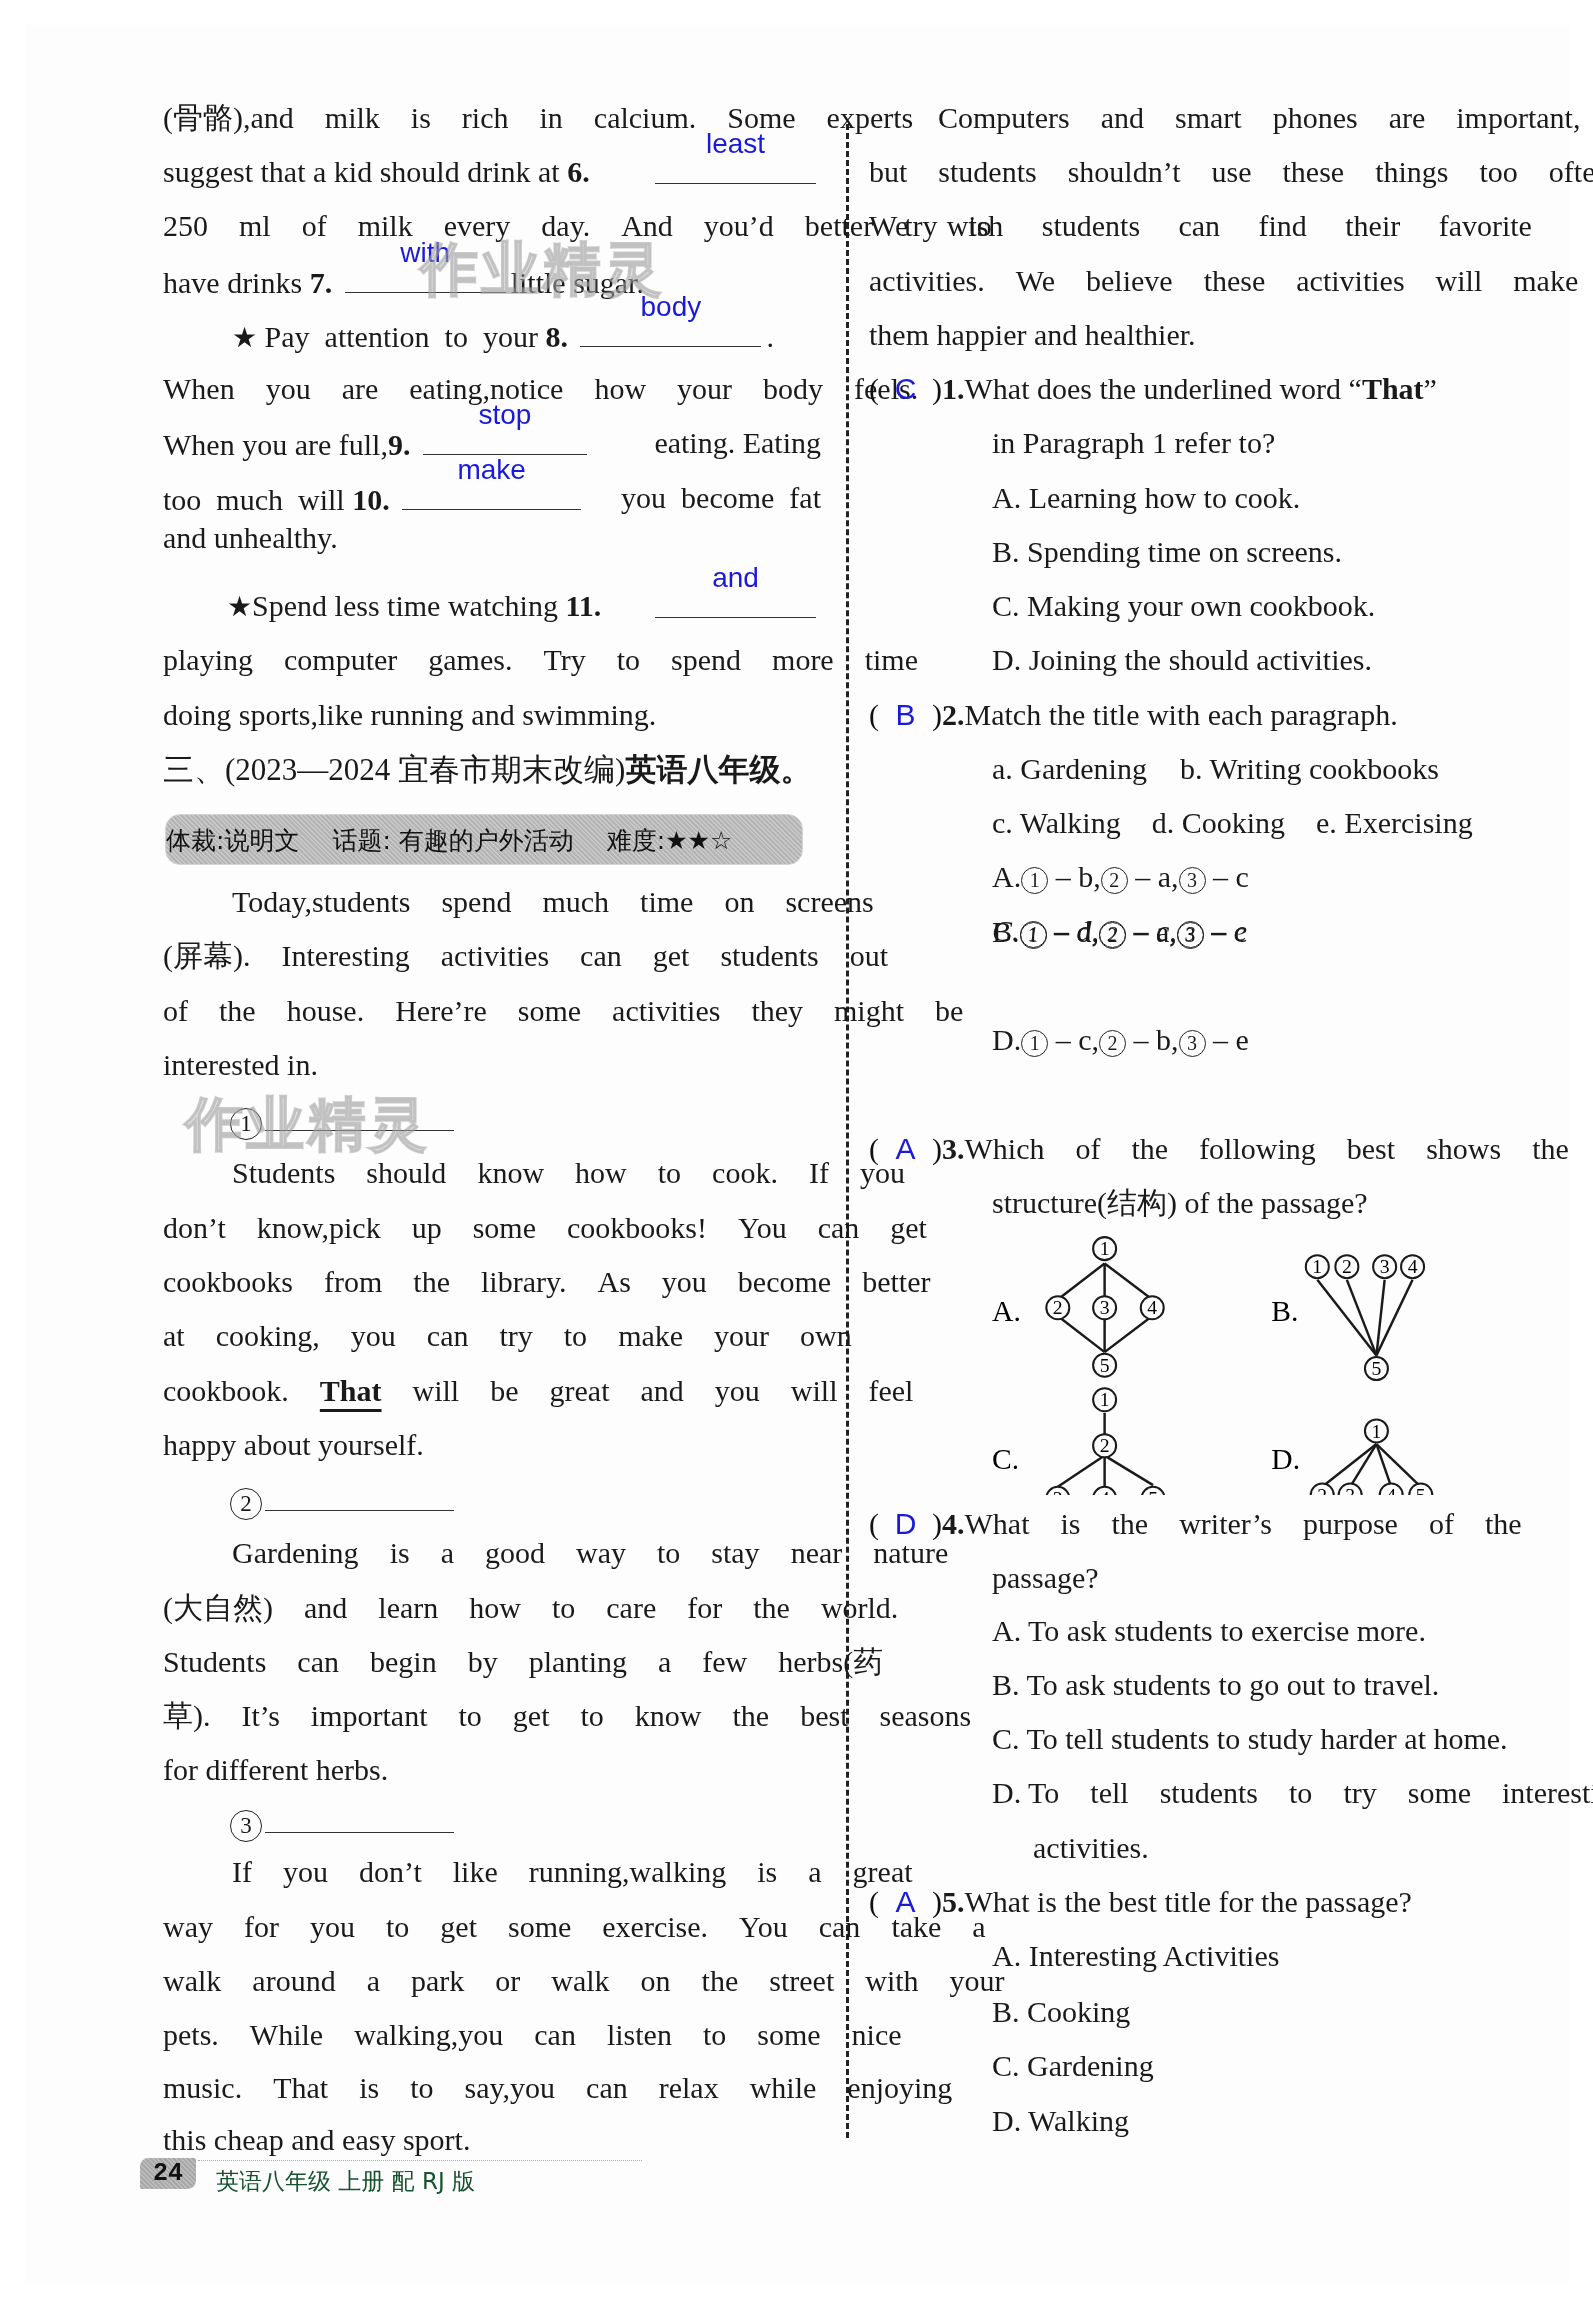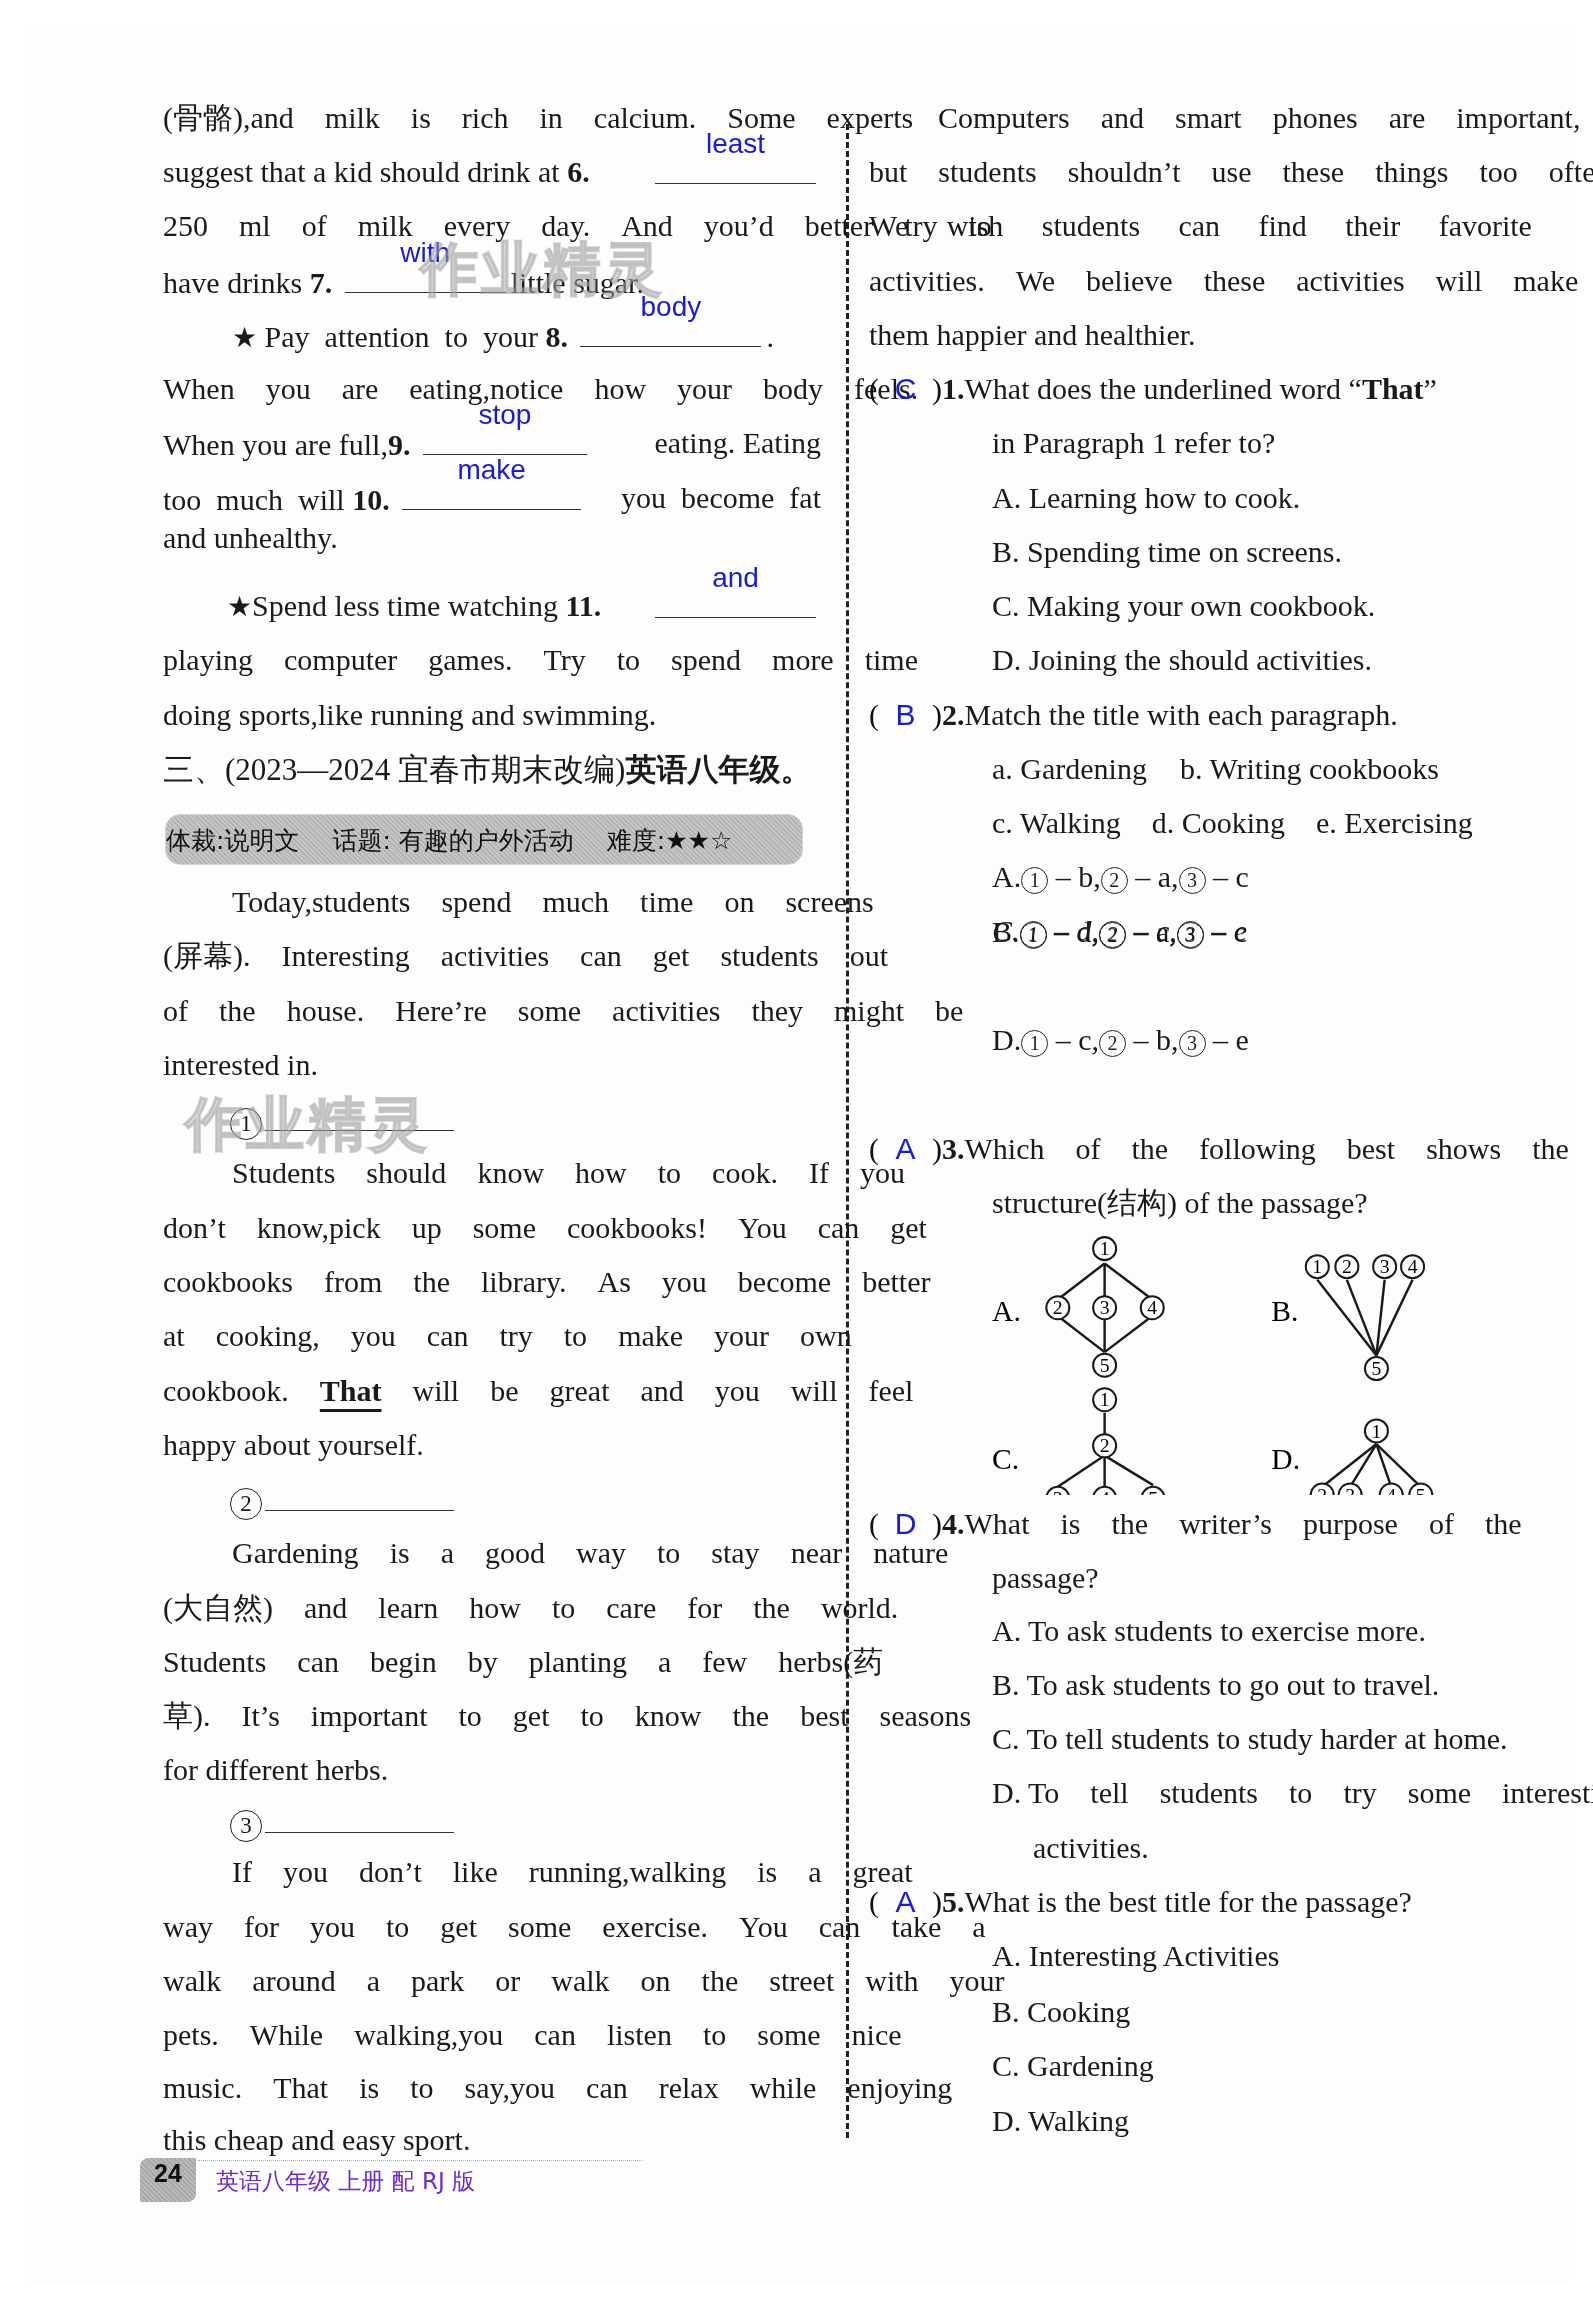--- a/index.html
+++ b/index.html
@@ -27,25 +27,25 @@
   .para-num { display:inline-block; width:30px; height:30px; border:1.6px solid #222; border-radius:50%; font-size:23px; line-height:30px; text-align:center; vertical-align:middle; }
   .title-blank { display:inline-block; width:189px; border-bottom:1.6px solid #333; height:38px; vertical-align:baseline; margin-left:3.3px; }
   .underline { text-decoration:underline; text-underline-offset:8.2px; text-decoration-thickness:2.5px; }
   .q-paren { color:#111; }
   .q-ans { color:#1a1adb; font-family:"Liberation Sans","DejaVu Sans",sans-serif; display:inline-block; width:53px; text-align:center; }
   .opt { padding-left:123px; }
   .opt2 { padding-left:164px; }
   .circ { display:inline-block; width:25px; height:25px; border:1.6px solid #222; border-radius:50%; font-size:20px; line-height:25px; text-align:center; vertical-align:middle; }
   svg text { font-family:"Liberation Serif","DejaVu Serif",serif; }
   .footer { position:absolute; left:115px; top:2125px; width:510px; height:49px; }
-  .pg-num { position:absolute; left:0; top:8.2px; width:56px; height:44px; border-radius:8.2px 1.6px 8.2px 1.6px;
+  .pg-num { position:absolute; left:0; top:8.2px; width:56px; height:31px; border-radius:8.2px 1.6px 8.2px 1.6px;
       background:repeating-linear-gradient(45deg,#bdbdbd 0 1.6px,#a8a8a8 1.6px 3.3px);
-      font-family:Liberation Sans, sans-serif; font-weight:bold; font-size:25px; line-height:31px; text-align:center; color:#111; }
+      font-family:Liberation Mono, monospace; font-weight:bold; font-size:25px; line-height:31px; text-align:center; color:#111; }
   .footer-rule { position:absolute; left:58px; top:10px; width:444px; border-top:1.6px dotted #aaa; }
-  .footer-text { position:absolute; left:76px; top:13px; font-family:"DejaVu Sans",sans-serif; font-size:23px; line-height:36px; color:#6d28d9; }
+  .footer-text { position:absolute; left:76px; top:13px; font-family:"DejaVu Sans",sans-serif; font-size:23px; line-height:36px; color:#14532d; }
   .watermark { position:absolute; color:rgba(180,180,180,0.35); font-family:"DejaVu Sans",sans-serif; font-size:58px; font-weight:bold; letter-spacing:3.3px; -webkit-text-stroke:1.6px rgba(150,150,150,0.45); pointer-events:none; }
 </style>
 </head>
 <body>
 
 <div class="page">
 
   <div class="divider"></div>
 
   <div class="col left">

